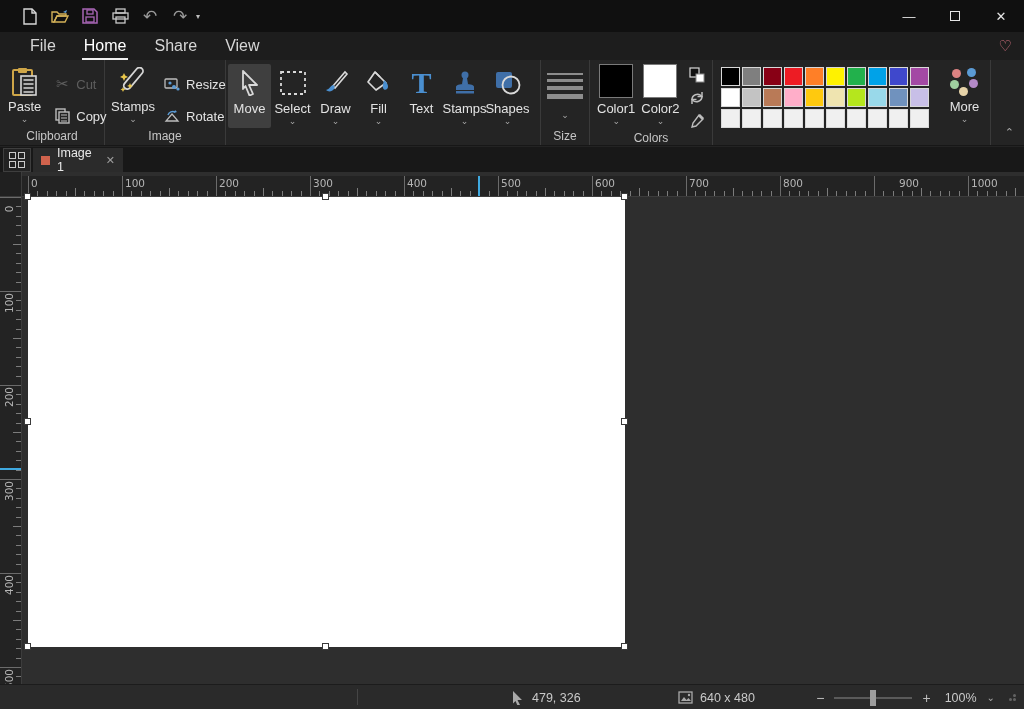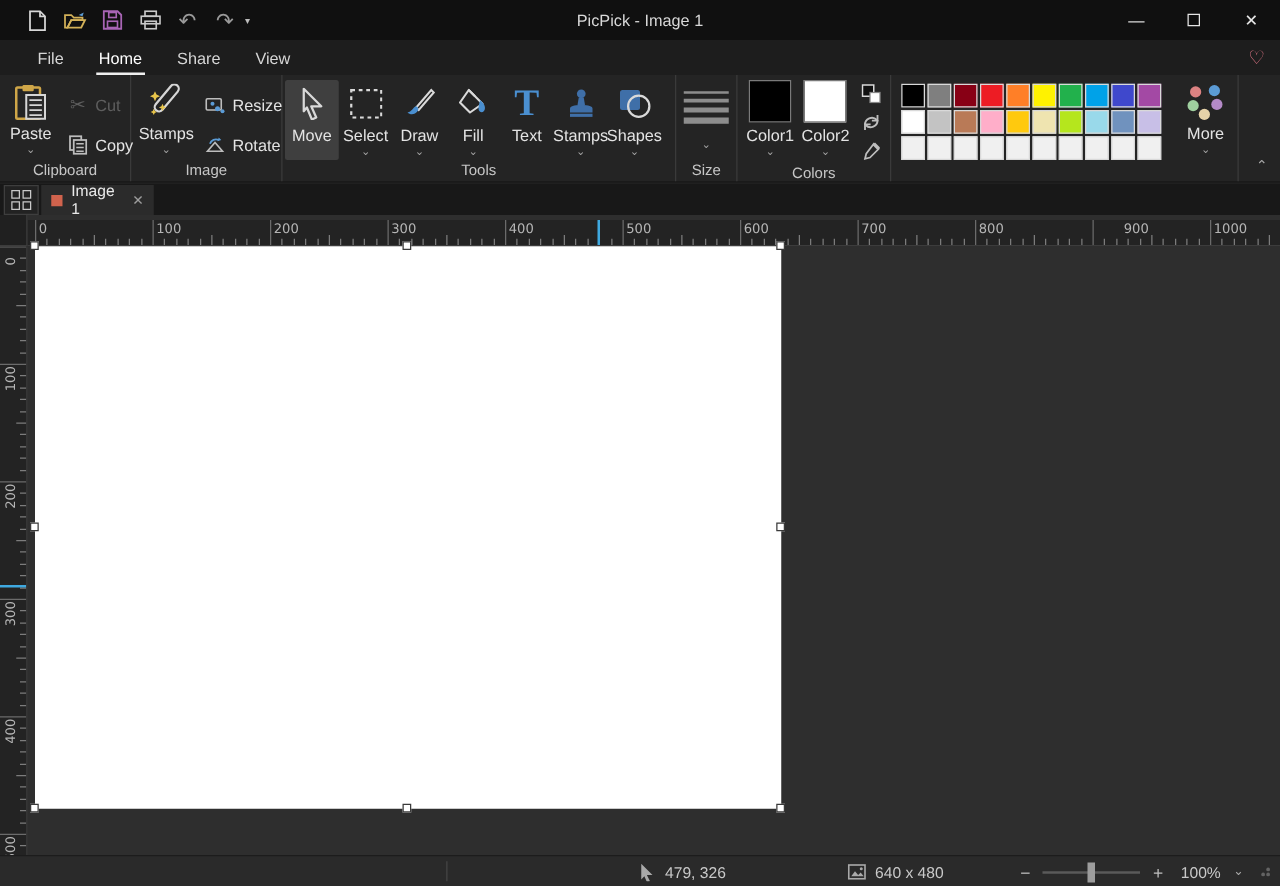--- a/index.html
+++ b/index.html
@@ -15,21 +15,21 @@
   .title-text { position:absolute; left:0; right:0; text-align:center; color:#d8d8d8; font-size:13px; pointer-events:none; }
   .wincontrols { position:absolute; right:0; top:0; height:32px; display:flex; }
   .wbtn { width:46px; height:32px; display:flex; align-items:center; justify-content:center; color:#e6e6e6; font-size:13px; }
   .wbtn .maxbox { width:10px; height:10px; border:1px solid #e6e6e6; }
   .undo-glyph { color:#9a9a9a; font-size:17px; line-height:1; }
   .qat-caret { color:#bdbdbd; font-size:8px; margin-left:-4px; }
 
   
   .menubar { position:absolute; top:32px; left:0; width:100%; height:28px; background:#1d1d1d;
     display:flex; align-items:center; }
-  .menu-tab { color:#d6d6d6; font-size:13px; padding:0 14px; height:28px; display:flex; align-items:center; position:relative; }
+  .menu-tab { color:#d6d6d6; font-size:16px; padding:0 14px; height:28px; display:flex; align-items:center; position:relative; }
   .menu-tab:first-child { margin-left:16px; }
   .menu-tab.active { color:#ffffff; }
   .menu-tab.active::after { content:""; position:absolute; left:12px; right:12px; bottom:0; height:2px; background:#f0f0f0; }
   .heart { position:absolute; right:12px; color:#dd7484; font-size:15px; }
 
   
   .ribbon { position:absolute; top:60px; left:0; width:100%; height:86px; background:#242424;
     border-bottom:1px solid #171717; display:flex; }
   .rgroup { position:relative; height:100%; border-right:1px solid #3a3a3a; display:flex; flex-direction:column; }
   .rgroup-content { flex:1; display:flex; align-items:flex-start; padding-top:4px; }
@@ -152,21 +152,20 @@
           </svg>
       </span>
       <span class="qbtn">
           <span class="undo-glyph">↶</span>
         </span>
       <span class="qbtn">
           <span class="undo-glyph">↷</span>
         </span>
       <span class="qat-caret">▾</span>
     </div>
-    <div class="title-text">PicPick - Image 1</div>
     <div class="wincontrols">
       <div class="wbtn">
           <span>—</span>
         </div>
       <div class="wbtn">
           <span class="maxbox"></span>
         </div>
       <div class="wbtn">
           <span>✕</span>
         </div>
@@ -326,21 +325,20 @@
           <span class="ticon">
               <svg width="28" height="26" viewBox="0 0 28 26">
                 <rect x="2" y="2" width="16" height="16" rx="2" fill="#3f6fa8"></rect>
                 <circle cx="17" cy="15" r="8.5" fill="none" stroke="#d9d9d9" stroke-width="1.8"></circle>
               </svg>
             </span>
           <span class="blabel">Shapes</span>
           <span class="chev">⌄</span>
         </div>
       </div>
-      <div class="rgroup-label">Tools</div>
     </div>
 
     <div class="rgroup g-size">
       <div class="rgroup-content">
         <div class="bigbtn" style="width:44px;">
           <span class="size-lines">
             <div style="height:2px;"></div>
               <div style="height:3px;"></div>
               <div style="height:4px;"></div>
               <div style="height:5px;"></div>

